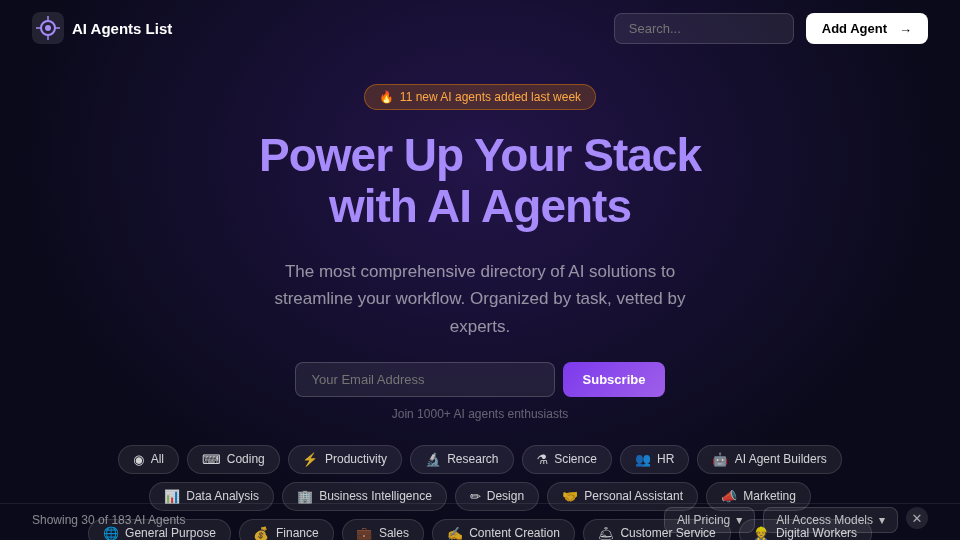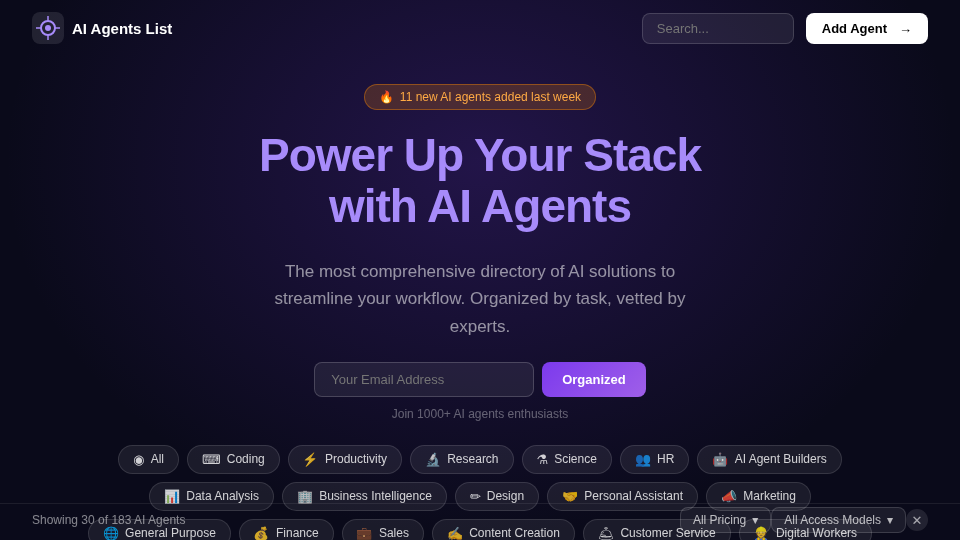--- a/index.html
+++ b/index.html
@@ -56,21 +56,21 @@
       display: flex;
       align-items: center;
       gap: 12px;
     }
 
     .search-box {
       background: rgba(255,255,255,0.08);
       border: 1px solid rgba(255,255,255,0.15);
       border-radius: 8px;
       padding: 7px 14px;
-      width: 152px;
+      width: 180px;
       color: rgba(255,255,255,0.5);
       font-size: 13px;
       outline: none;
     }
 
     .add-agent-btn {
       background: #fff;
       color: #000;
       border: none;
       border-radius: 8px;
@@ -133,21 +133,21 @@
       display: flex;
       gap: 8px;
       margin-bottom: 10px;
     }
 
     .email-input {
       background: rgba(255,255,255,0.07);
       border: 1px solid rgba(255,255,255,0.18);
       border-radius: 8px;
       padding: 9px 16px;
-      width: 220px;
+      width: 260px;
       color: rgba(255,255,255,0.5);
       font-size: 13px;
       outline: none;
     }
 
     .subscribe-btn {
       background: linear-gradient(135deg, #7c3aed, #9f5fe8);
       color: #fff;
       border: none;
       border-radius: 8px;
@@ -210,21 +210,22 @@
       border-top: 1px solid rgba(255,255,255,0.08);
     }
 
     .showing-text {
       font-size: 12px;
       color: rgba(255,255,255,0.5);
     }
 
     .filter-row {
       display: flex;
-      align-items: center;
+      gap: 8px;
+      align-items: flex-start;
     }
 
     .filter-select {
       background: rgba(255,255,255,0.07);
       border: 1px solid rgba(255,255,255,0.15);
       border-radius: 8px;
       padding: 5px 12px;
       color: rgba(255,255,255,0.7);
       font-size: 12px;
       cursor: pointer;
@@ -280,21 +281,21 @@
 
   <h1 class="hero-title">
     <span>Power Up Your Stack</span><br>
     <span style="color:#a78bfa">with AI Agents</span>
   </h1>
 
   <p class="hero-subtitle">The most comprehensive directory of AI solutions to streamline your workflow. Organized by task, vetted by experts.</p>
 
   <div class="email-row">
     <input class="email-input" type="email" placeholder="Your Email Address" style="">
-    <button class="subscribe-btn">Organized</button>
+    <button class="subscribe-btn">Subscribe</button>
   </div>
 
   <div class="join-text">Join 1000+ AI agents enthusiasts</div>
 
   <div class="categories">
     <div class="cat-row">
       <div class="cat-pill">
           <span class="pill-icon">◉</span>
           <span>All</span>
         </div>

